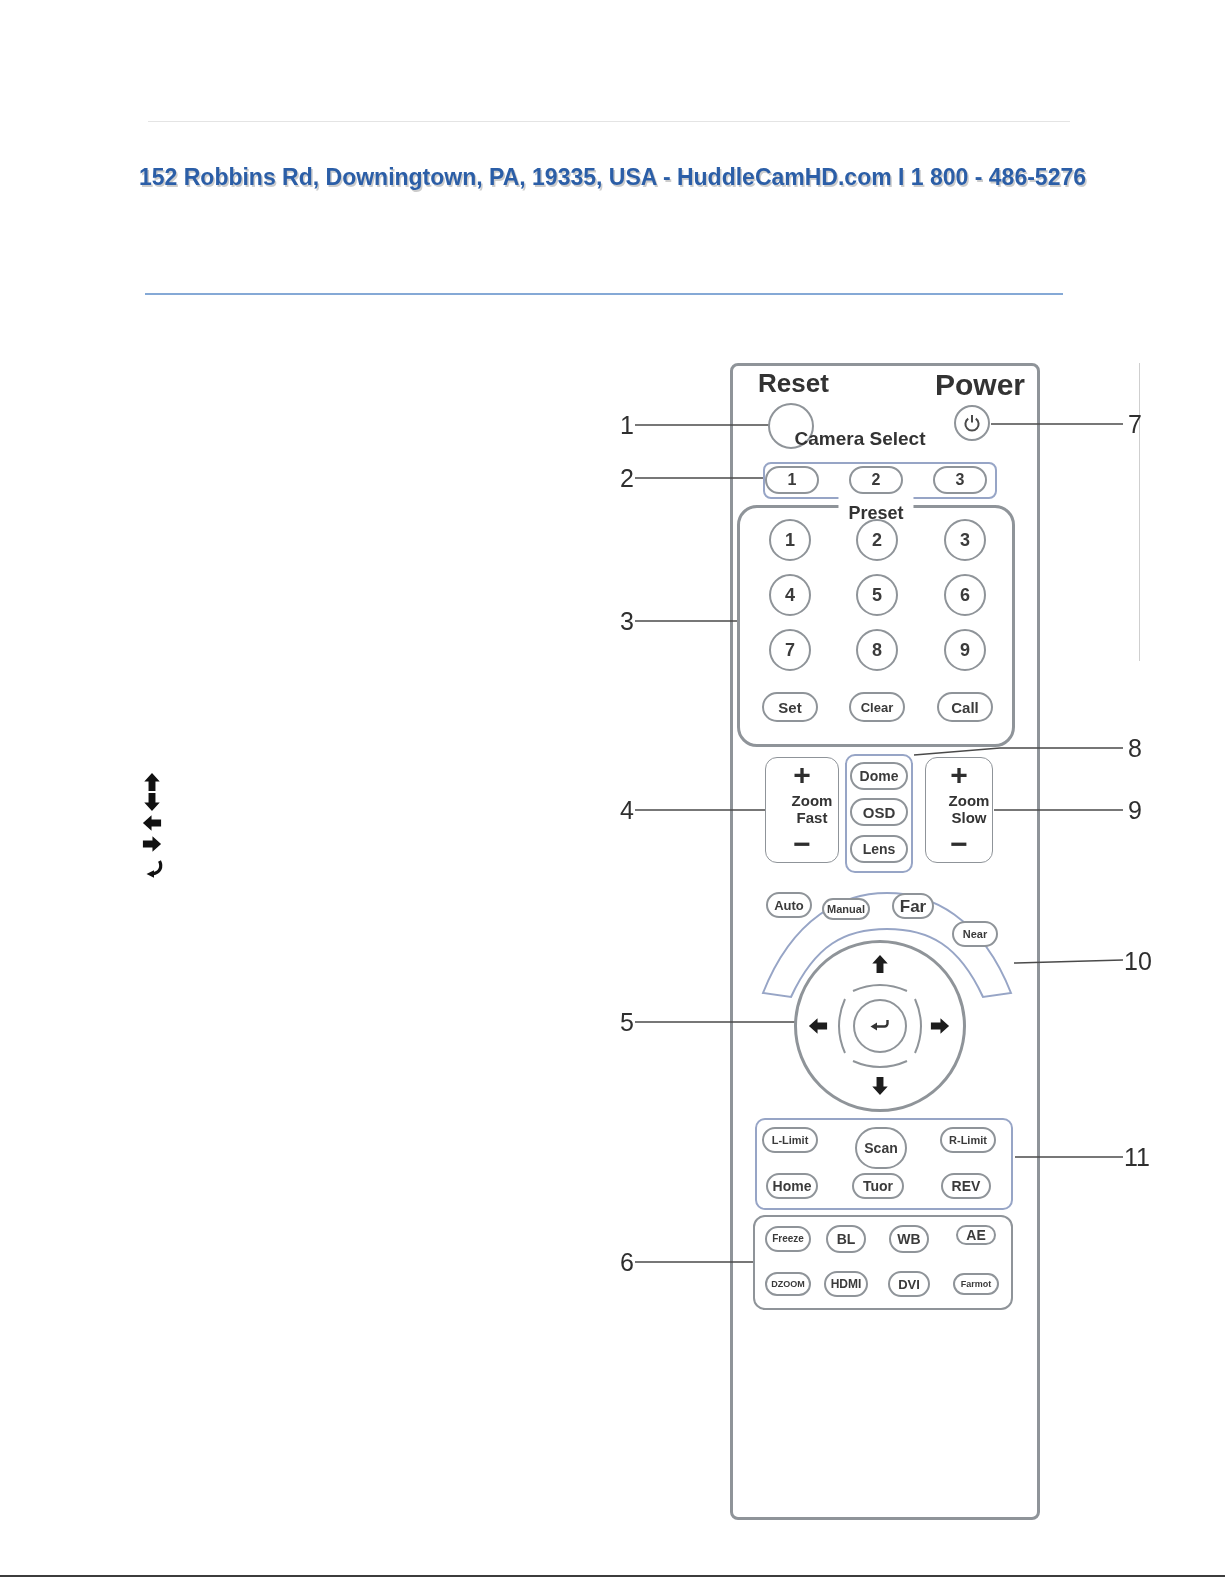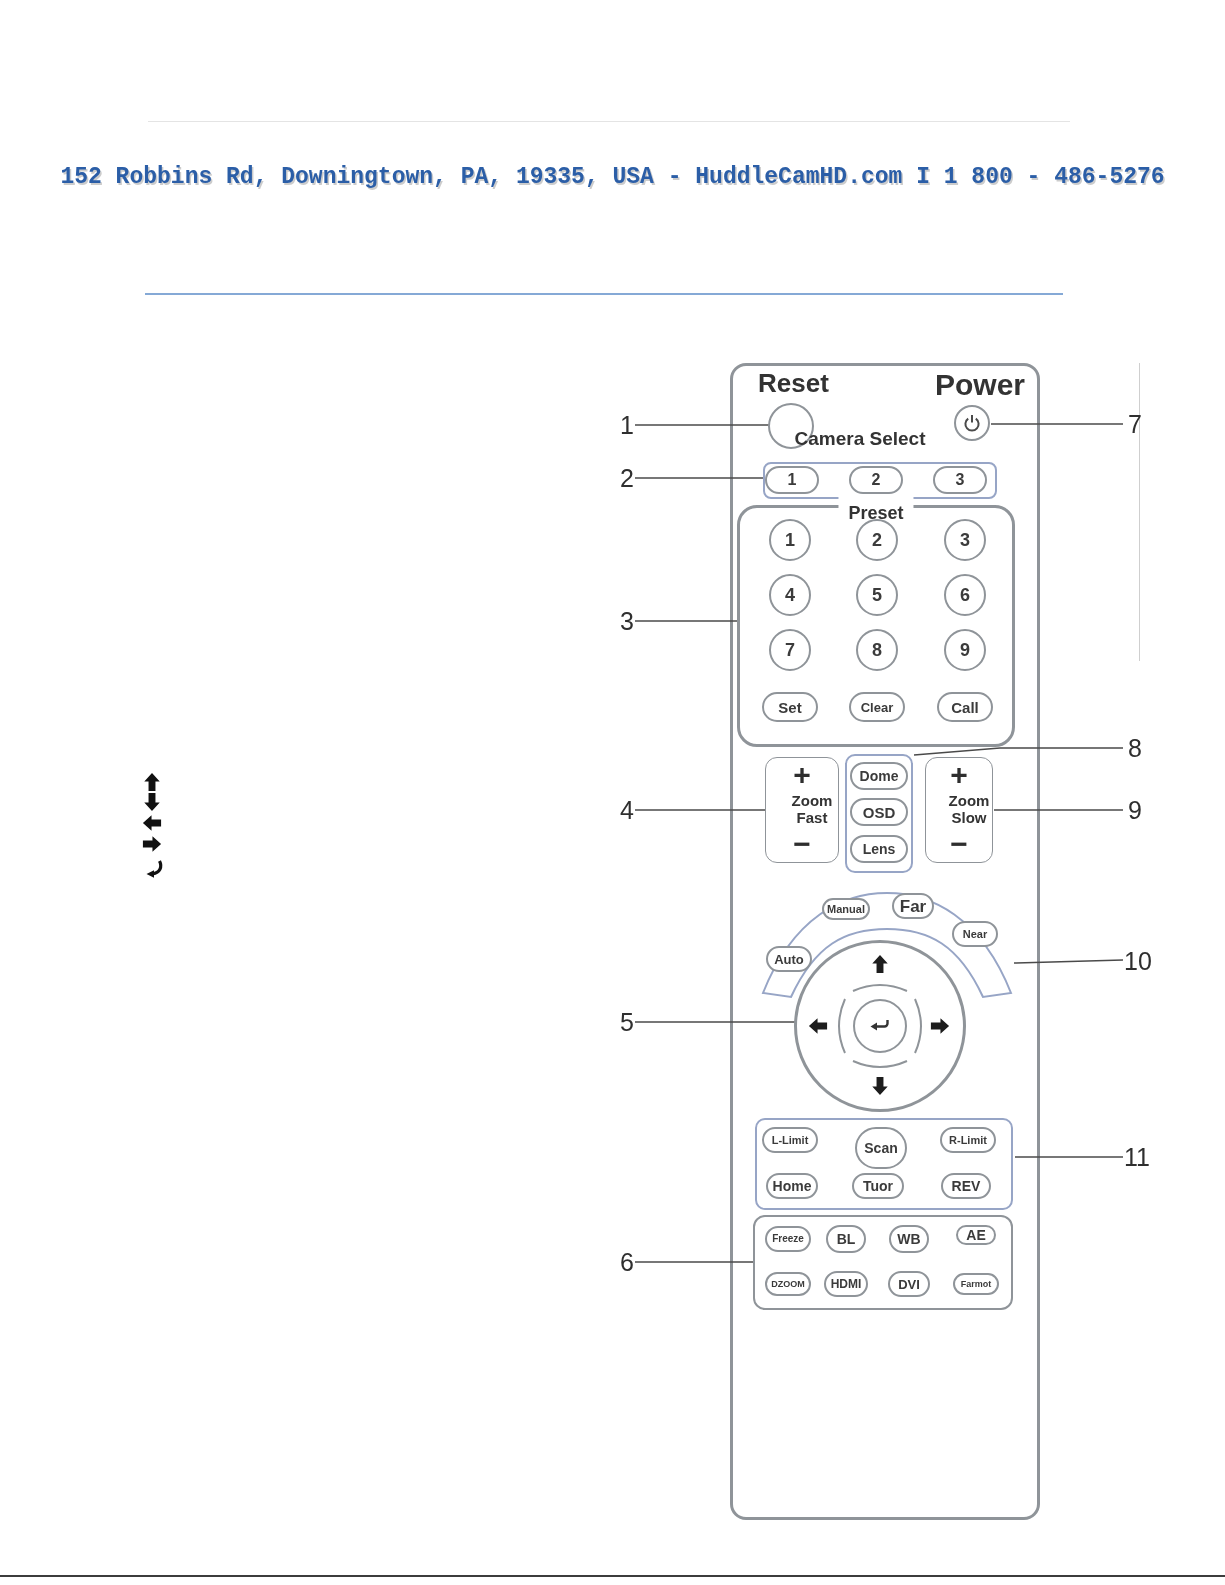--- a/index.html
+++ b/index.html
@@ -13,27 +13,27 @@
     --ink:#3B3B3B;
   }
   html,body{margin:0;padding:0;background:#fff;}
   .page{position:relative;width:1225px;height:1585px;background:#fff;overflow:hidden;
         font-family:"Liberation Sans",sans-serif;color:var(--ink);}
   
   .logo-wrap{position:absolute;left:328px;top:44px;height:124px;display:flex;align-items:center;}
   .logo-text{font-size:64px;font-weight:700;color:var(--logo-orange);letter-spacing:-1px;margin-left:14px;}
   .hdr-artifact{position:absolute;left:148px;top:121px;width:922px;height:1px;background:#e4e4e4;}
   .address{position:absolute;left:0;top:164px;width:100%;text-align:center;font-size:23px;font-weight:700;
-           color:var(--address-blue);text-shadow:1.5px 1.5px 0 rgba(110,110,110,.35);font-family:Liberation Mono, monospace;}
+           color:var(--address-blue);text-shadow:1.5px 1.5px 0 rgba(110,110,110,.35);}
   .divider{position:absolute;left:145px;top:293px;width:918px;height:2px;background:var(--divider-blue);}
   .right-rule{position:absolute;left:1139px;top:363px;width:1px;height:298px;background:#cfcfcf;}
   .bottom-rule{position:absolute;left:0;top:1575px;width:1225px;height:2px;background:#3c3c3c;}
   
   .remote{position:absolute;left:730px;top:363px;width:310px;height:1157px;box-sizing:border-box;
-          border:3px solid var(--outline-gray);border-radius:16px;background:#fff;}
+          border:3px solid var(--outline-gray);border-radius:8px;background:#fff;}
   .rlabel{position:absolute;font-weight:700;color:#333;z-index:3;}
   .rbtn{position:absolute;box-sizing:border-box;display:flex;align-items:center;justify-content:center;
         background:#fff;border:2px solid var(--outline-gray);color:var(--ink);font-weight:700;z-index:3;
         line-height:1;text-align:center;}
   .circle{border-radius:50%;}
   .oval{border-radius:999px;}
   .grp{position:absolute;box-sizing:border-box;border:2px solid var(--outline-gray);border-radius:12px;z-index:2;background:transparent;}
   .grp.blue{border-color:var(--group-blue);}
   .preset-label{position:absolute;top:-13px;left:50%;transform:translateX(-50%);background:#fff;
                 padding:8px 10px;font-size:18px;font-weight:700;color:#333;}
@@ -171,21 +171,21 @@
       <div style="text-align:center">
         <span class="zword">Zoom</span>
         <span class="zword">Slow</span>
       </div>
       <div class="zminus">−</div>
     </div>
 
     <svg class="arc-svg" style="left:18px;top:515px" width="272" height="118" viewBox="0 0 272 118">
       <path d="M 12 112 C 42 36 92 12 136 12 C 180 12 230 36 260 112 L 232 116 C 208 64 178 48 136 48 C 94 48 64 64 40 116 Z" fill="#ffffff" stroke="var(--group-blue)" stroke-width="2"></path>
     </svg>
-    <div class="rbtn oval" style="left:33px;top:580px;width:46px;height:26px;font-size:13px">Auto</div>
+    <div class="rbtn oval" style="left:33px;top:526px;width:46px;height:26px;font-size:13px">Auto</div>
     <div class="rbtn oval" style="left:89px;top:532px;width:48px;height:22px;font-size:11px">Manual</div>
     <div class="rbtn oval" style="left:159px;top:527px;width:42px;height:26px;font-size:17px">Far</div>
     <div class="rbtn oval" style="left:219px;top:555px;width:46px;height:26px;font-size:11px">Near</div>
 
     <div class="dpad">
       <svg style="position:absolute;left:0;top:0" width="166" height="166" viewBox="0 0 166 166">
         <g stroke="var(--outline-gray)" stroke-width="2" fill="none">
           <path d="M 56 48 Q 83 36 110 48"></path>
           <path d="M 56 118 Q 83 130 110 118"></path>
           <path d="M 48 56 Q 36 83 48 110"></path>

